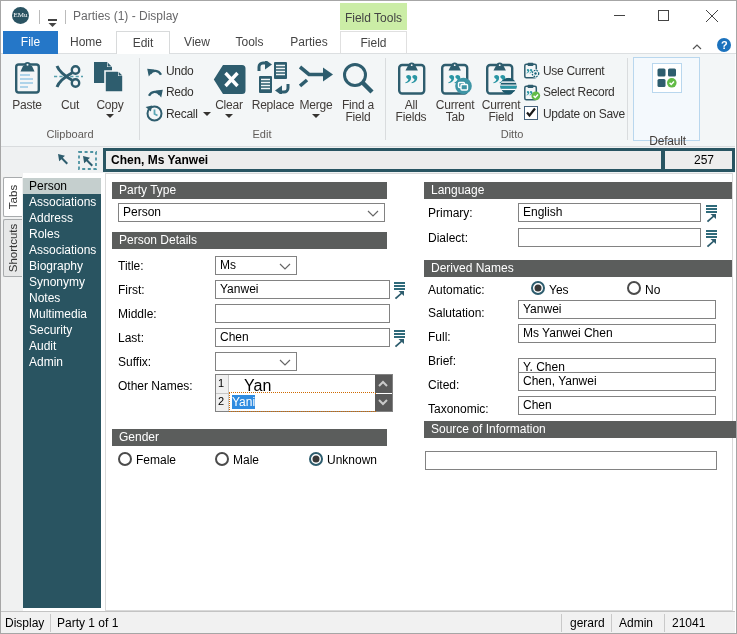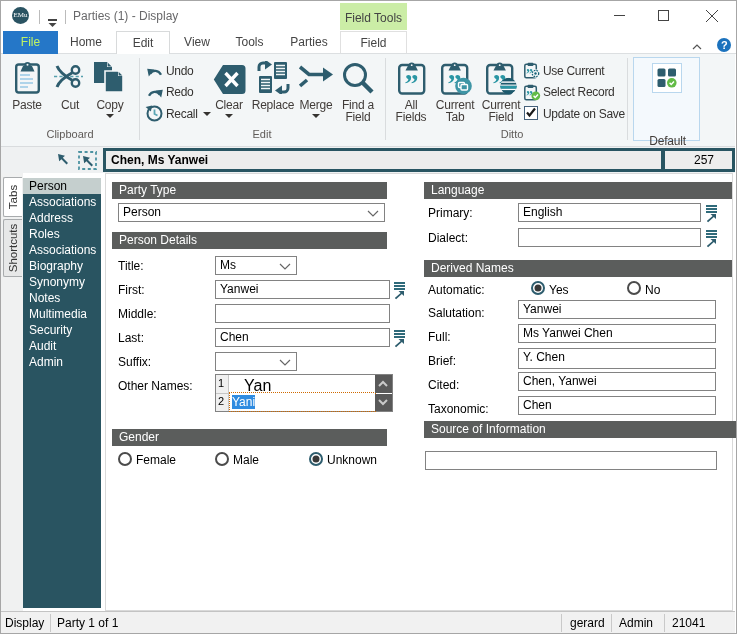--- a/index.html
+++ b/index.html
@@ -18,21 +18,21 @@
 .tsep { top:10px; width:1px; height:14px; background:#bbb; }
 #qat { left:47px; top:14px; }
 #title-text { left:73px; top:9px; font-size:12px; color:#68686a; }
 #ft-head { left:340px; top:3px; width:67px; height:27px; background:#cbeda6; color:#444; font-size:12px; text-align:center; line-height:30px; }
 .winbtn { top:0px; width:45px; height:30px; }
 .winbtn svg { position:absolute; left:17px; top:10px; }
 
 #tabrow { left:0; top:30px; width:735px; height:24px; background:#fff; }
 #tabline { left:0; top:53px; width:737px; height:1px; background:#dcdfe1; }
 .tab { top:31px; height:22px; font-size:12px; color:#444; text-align:center; line-height:22px; }
-#tab-file { left:3px; top:31px; width:55px; height:23px; background:#2577c8; color:#bef264; }
+#tab-file { left:3px; top:31px; width:55px; height:23px; background:#2577c8; color:#ffffff; }
 #tab-edit { background:#fff; border:1px solid #d8dadb; border-bottom:none; height:23px; z-index:5; }
 #tab-field { background:#fff; border:1px solid #e0e0e0; border-bottom:none; }
 
 #ribbon { left:0; top:54px; width:735px; height:93px; background:#f3f6f7; border-bottom:1px solid #d9dcde; }
 .rsep { top:4px; width:1px; height:82px; background:#d9dcde; }
 .rlabel { font-size:12px; color:#413c39; text-align:center; letter-spacing:-0.2px; line-height:11.5px; }
 .glabel { font-size:11px; color:#5f5b58; text-align:center; }
 .smalltext { font-size:12px; color:#353331; letter-spacing:-0.3px; }
 .dna { width:0; height:0; border-left:4px solid transparent; border-right:4px solid transparent; border-top:4px solid #353331; }
 
@@ -428,21 +428,21 @@
     <div class="flabel abs" style="left:428px; top:110px;">Automatic:</div>
     <div class="radio sel abs" style="left:531px; top:108px;"></div>
     <div class="flabel abs" style="left:549px; top:110px;">Yes</div>
     <div class="radio abs" style="left:627px; top:108px;"></div>
     <div class="flabel abs" style="left:645px; top:110px;">No</div>
     <div class="flabel abs" style="left:428px; top:133px;">Salutation:</div>
     <div class="tbox abs" style="left:518px; top:127px; width:198px; height:19px;">Yanwei</div>
     <div class="flabel abs" style="left:428px; top:157px;">Full:</div>
     <div class="tbox abs" style="left:518px; top:151px; width:198px; height:19px;">Ms Yanwei Chen</div>
     <div class="flabel abs" style="left:428px; top:181px;">Brief:</div>
-    <div class="tbox abs" style="left:518px; top:175px; width:198px; height:21px;">Y. Chen</div>
+    <div class="tbox abs" style="left:518px; top:185px; width:198px; height:21px;">Y. Chen</div>
     <div class="flabel abs" style="left:428px; top:205px;">Cited:</div>
     <div class="tbox abs" style="left:518px; top:199px; width:198px; height:19px;">Chen, Yanwei</div>
     <div class="flabel abs" style="left:428px; top:229px;">Taxonomic:</div>
     <div class="tbox abs" style="left:518px; top:223px; width:198px; height:19px;">Chen</div>
 
     <div class="ghead abs" style="left:424px; top:248px; width:340px;">Source of Information</div>
     <div class="tbox abs" style="left:425px; top:278px; width:292px; height:19px;"></div>
   </div>
 
   <div id="statusbar" class="abs">

